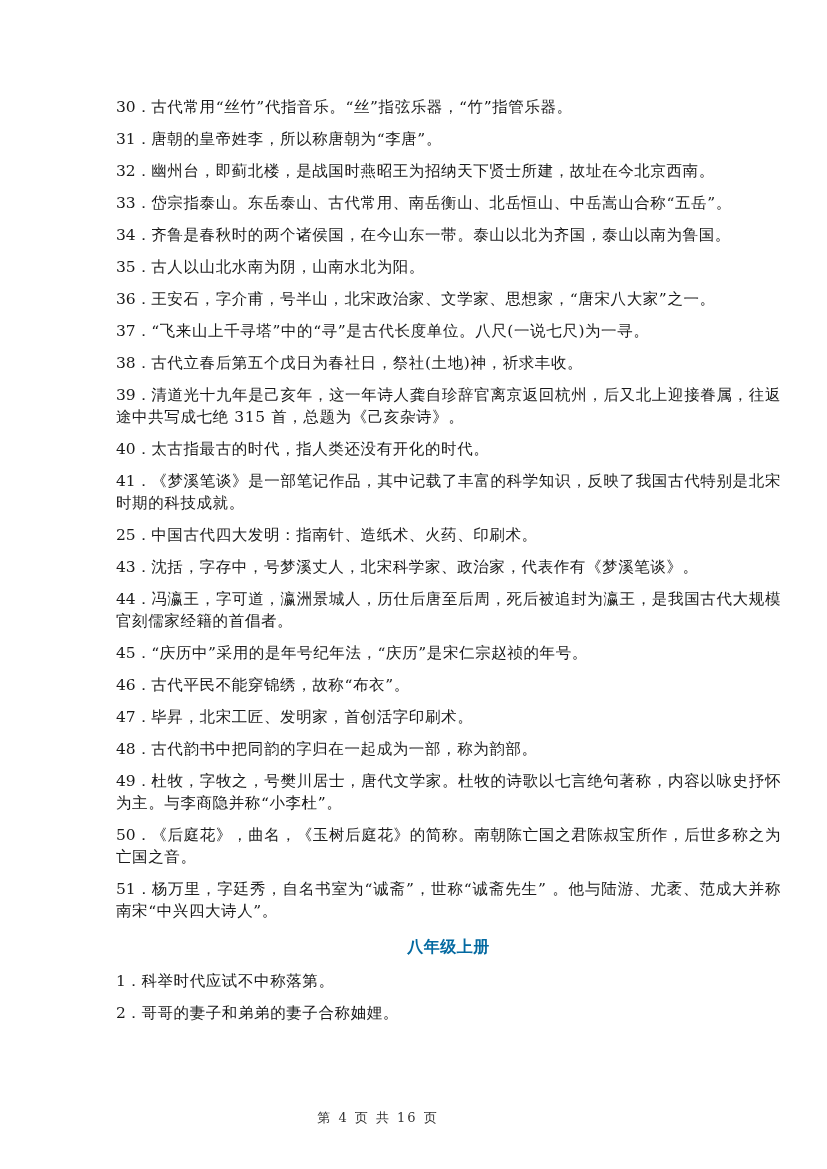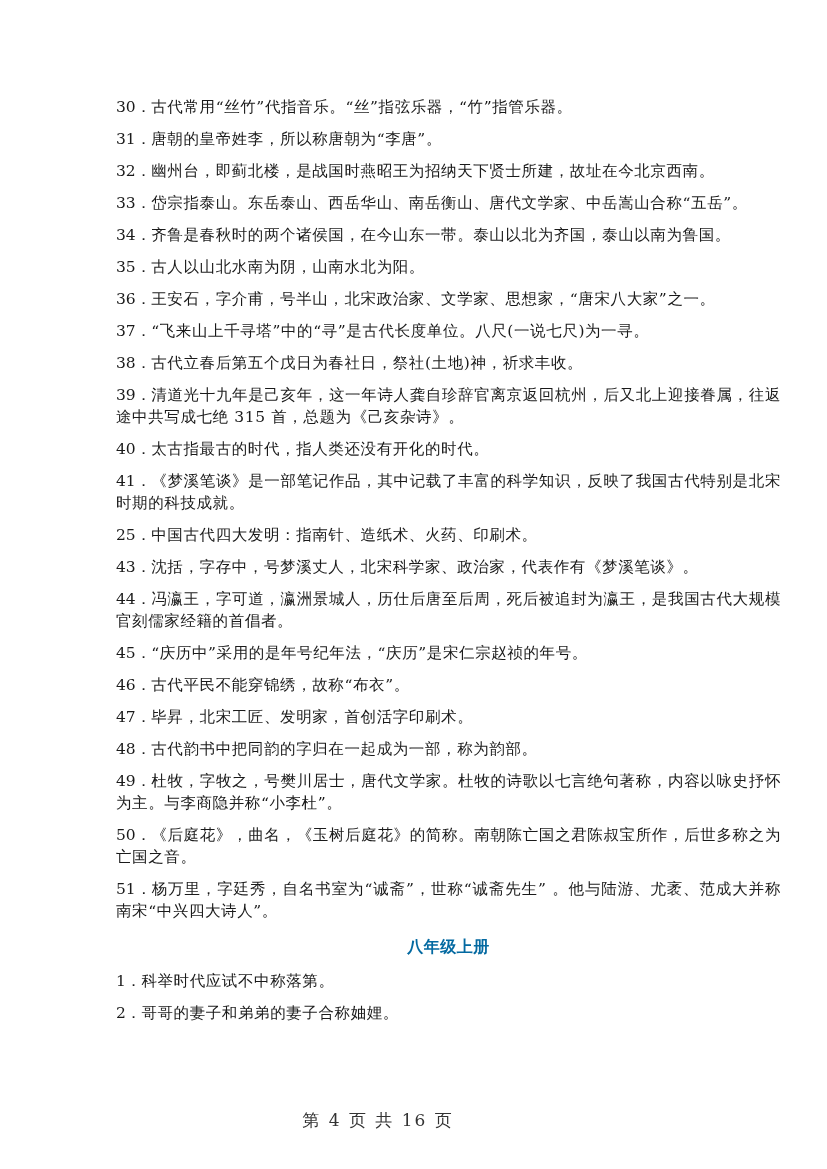--- a/index.html
+++ b/index.html
@@ -43,34 +43,34 @@
       line-height: 22px;
       margin: 14px 0 12px 0;
       letter-spacing: 0.5px;
     }
     .footer {
       position: absolute;
       left: 0;
       width: 756px;
       top: 1109px;
       text-align: center;
-      font-size: 17px;
+      font-size: 13px;
       color: #333333;
       letter-spacing: 2px;
       font-family: "DejaVu Serif", "Liberation Serif", serif;
     }
   </style>
 </head>
 <body>
 
 <div class="page">
   <p class="item"><span class="num">30．</span><span>古代常用“丝竹”代指音乐。“丝”指弦乐器，“竹”指管乐器。</span></p>
   <p class="item"><span class="num">31．</span><span>唐朝的皇帝姓李，所以称唐朝为“李唐”。</span></p>
   <p class="item"><span class="num">32．</span><span>幽州台，即蓟北楼，是战国时燕昭王为招纳天下贤士所建，故址在今北京西南。</span></p>
-  <p class="item"><span class="num">33．</span><span>岱宗指泰山。东岳泰山、西岳华山、南岳衡山、唐代文学家、中岳嵩山合称“五岳”。</span></p>
+  <p class="item"><span class="num">33．</span><span>岱宗指泰山。东岳泰山、古代常用、南岳衡山、北岳恒山、中岳嵩山合称“五岳”。</span></p>
   <p class="item"><span class="num">34．</span><span>齐鲁是春秋时的两个诸侯国，在今山东一带。泰山以北为齐国，泰山以南为鲁国。</span></p>
   <p class="item"><span class="num">35．</span><span>古人以山北水南为阴，山南水北为阳。</span></p>
   <p class="item"><span class="num">36．</span><span>王安石，字介甫，号半山，北宋政治家、文学家、思想家，“唐宋八大家”之一。</span></p>
   <p class="item"><span class="num">37．</span><span>“飞来山上千寻塔”中的“寻”是古代长度单位。八尺(一说七尺)为一寻。</span></p>
   <p class="item"><span class="num">38．</span><span>古代立春后第五个戊日为春社日，祭社(土地)神，祈求丰收。</span></p>
   <p class="item"><span class="num">39．</span><span>清道光十九年是己亥年，这一年诗人龚自珍辞官离京返回杭州，后又北上迎接眷属，往返途中共写成七绝 315 首，总题为《己亥杂诗》。</span></p>
   <p class="item"><span class="num">40．</span><span>太古指最古的时代，指人类还没有开化的时代。</span></p>
   <p class="item"><span class="num">41．</span><span>《梦溪笔谈》是一部笔记作品，其中记载了丰富的科学知识，反映了我国古代特别是北宋时期的科技成就。</span></p>
   <p class="item"><span class="num">25．</span><span>中国古代四大发明：指南针、造纸术、火药、印刷术。</span></p>
   <p class="item"><span class="num">43．</span><span>沈括，字存中，号梦溪丈人，北宋科学家、政治家，代表作有《梦溪笔谈》。</span></p>

